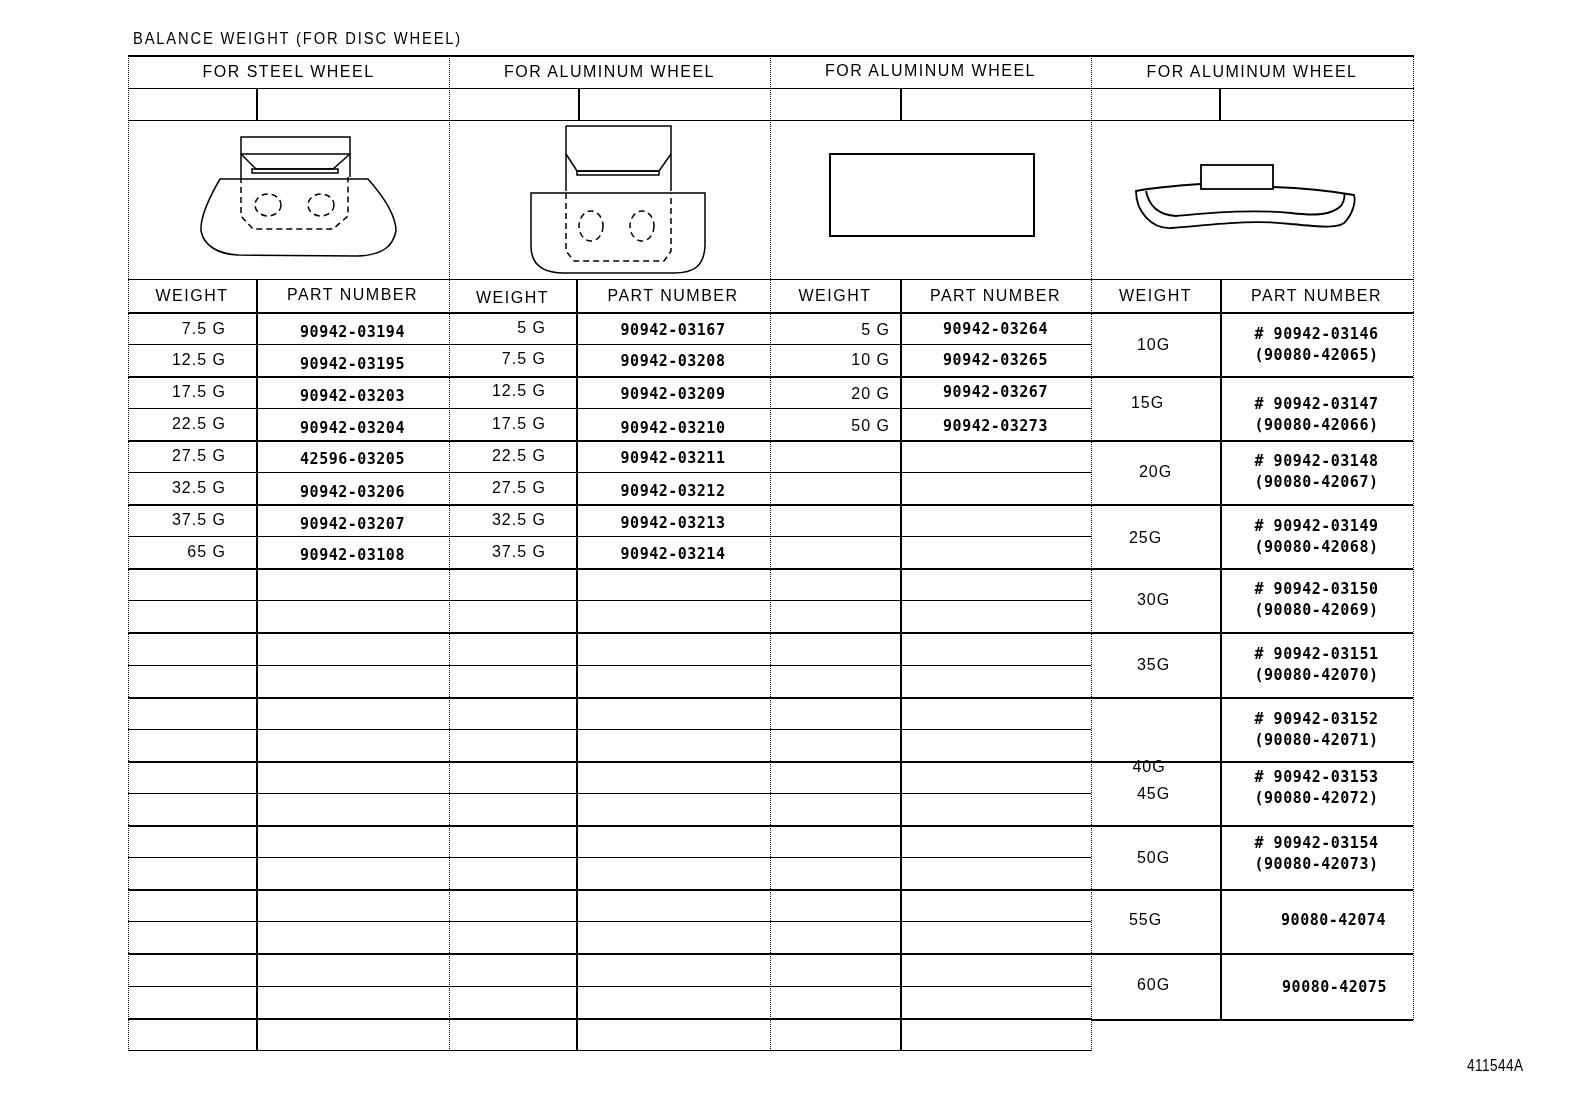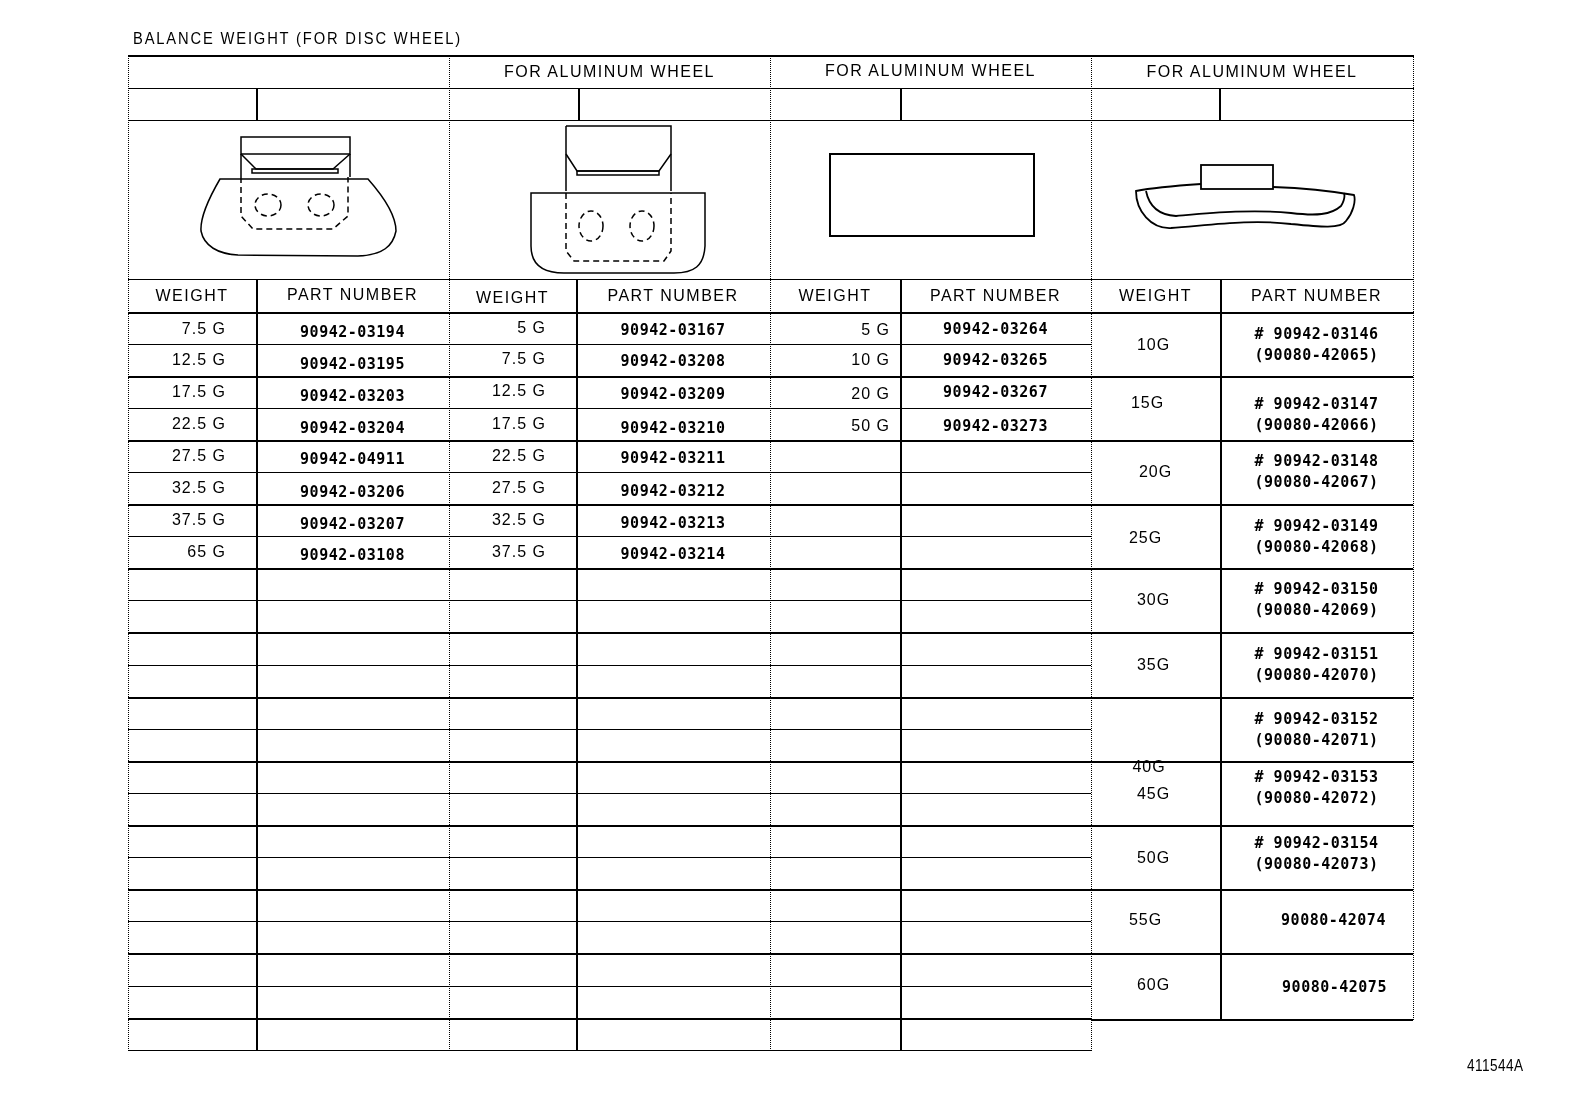--- a/index.html
+++ b/index.html
@@ -97,20 +97,21 @@
       <div class="hline" style="left: 1091px; top: 568px; width: 322px;"></div>
       <div class="hline" style="left: 1091px; top: 632px; width: 322px;"></div>
       <div class="hline" style="left: 1091px; top: 697px; width: 322px;"></div>
       <div class="hline" style="left: 1091px; top: 761px; width: 322px;"></div>
       <div class="hline" style="left: 1091px; top: 825px; width: 322px;"></div>
       <div class="hline" style="left: 1091px; top: 889px; width: 322px;"></div>
       <div class="hline" style="left: 1091px; top: 953px; width: 322px;"></div>
       <div class="hline" style="left: 1091px; top: 1019px; width: 322px;"></div>
     </div>
 
+  <div class="cell hdr" style="left:128px; top:56px; width:321px; height:32px;">FOR STEEL WHEEL</div>
   <div class="cell hdr" style="left:449px; top:56px; width:321px; height:32px;">FOR ALUMINUM WHEEL</div>
   <div class="cell hdr" style="left:770px; top:56px; width:321px; height:30px;">FOR ALUMINUM WHEEL</div>
   <div class="cell hdr" style="left:1091px; top:56px; width:322px; height:32px;">FOR ALUMINUM WHEEL</div>
 
   <div class="cell hdr" style="left:128px; top:280px; width:128px; height:32px;">WEIGHT</div>
   <div class="cell hdr" style="left:256px; top:280px; width:193px; height:30px;">PART NUMBER</div>
   <div class="cell hdr" style="left:449px; top:282px; width:127px; height:32px;">WEIGHT</div>
   <div class="cell hdr" style="left:576px; top:280px; width:194px; height:32px;">PART NUMBER</div>
   <div class="cell hdr" style="left:770px; top:280px; width:130px; height:32px;">WEIGHT</div>
   <div class="cell hdr" style="left:900px; top:280px; width:191px; height:32px;">PART NUMBER</div>
@@ -158,21 +159,21 @@
   <div>
     <div class="cell w" style="left:128px; top:313px; width:128px; height:31px;">7.5 G</div>
     <div class="cell pn" style="left:256px; top:316px; width:193px; height:31px;">90942-03194</div>
     <div class="cell w" style="left:128px; top:344px; width:128px; height:31px;">12.5 G</div>
     <div class="cell pn" style="left:256px; top:348px; width:193px; height:31px;">90942-03195</div>
     <div class="cell w" style="left:128px; top:376px; width:128px; height:31px;">17.5 G</div>
     <div class="cell pn" style="left:256px; top:380px; width:193px; height:31px;">90942-03203</div>
     <div class="cell w" style="left:128px; top:408px; width:128px; height:31px;">22.5 G</div>
     <div class="cell pn" style="left:256px; top:412px; width:193px; height:31px;">90942-03204</div>
     <div class="cell w" style="left:128px; top:440px; width:128px; height:31px;">27.5 G</div>
-    <div class="cell pn" style="left:256px; top:443px; width:193px; height:31px;">90942-04911</div>
+    <div class="cell pn" style="left:256px; top:443px; width:193px; height:31px;">42596-03205</div>
     <div class="cell w" style="left:128px; top:472px; width:128px; height:31px;">32.5 G</div>
     <div class="cell pn" style="left:256px; top:476px; width:193px; height:31px;">90942-03206</div>
     <div class="cell w" style="left:128px; top:504px; width:128px; height:31px;">37.5 G</div>
     <div class="cell pn" style="left:256px; top:508px; width:193px; height:31px;">90942-03207</div>
     <div class="cell w" style="left:128px; top:536px; width:128px; height:31px;">65 G</div>
     <div class="cell pn" style="left:256px; top:539px; width:193px; height:31px;">90942-03108</div>
   </div>
 
   <div>
     <div class="cell w" style="left:449px; top:312px; width:127px; height:31px;">5 G</div>

